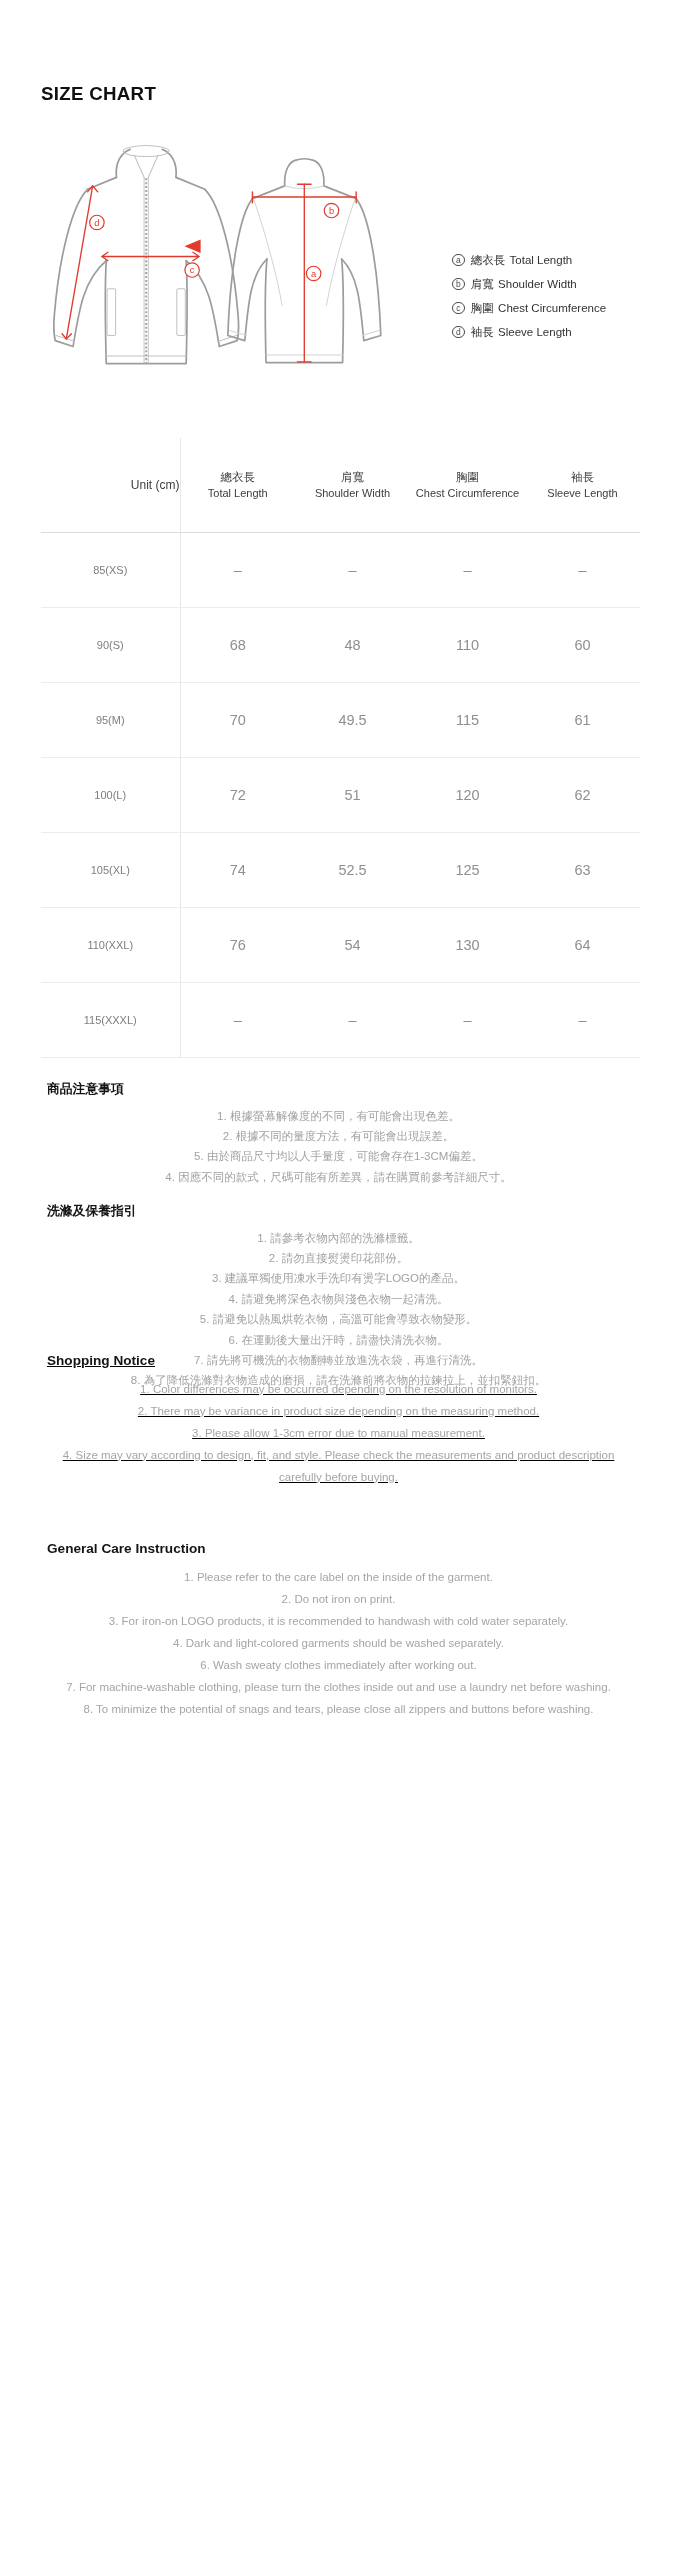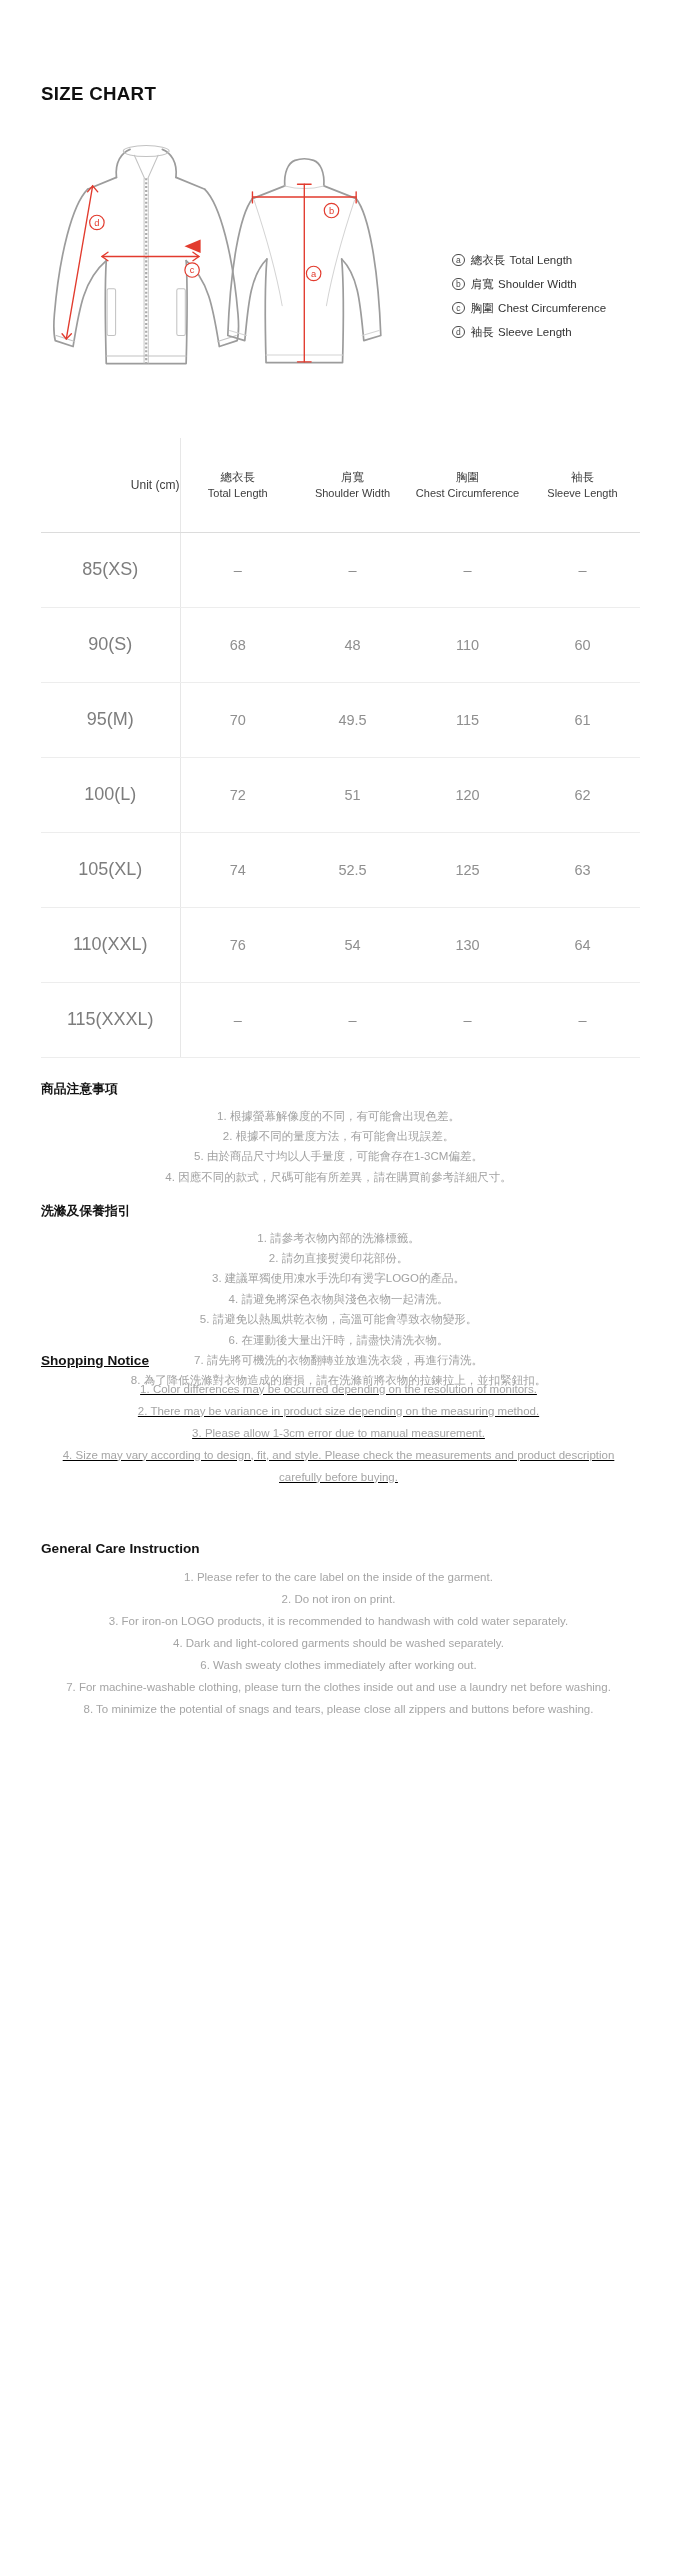--- a/index.html
+++ b/index.html
@@ -35,31 +35,31 @@
   .size-table col.c-val  { width:115px; }
   .size-table thead th {
     height:94px; vertical-align:middle; text-align:center;
     font-weight:400; border-bottom:0.9px solid #dcdcdc;
   }
   .size-table .th-zh { display:block; font-size:11.5px; color:#3d3d3d; line-height:18px; }
   .size-table .th-en { display:block; font-size:11px;   color:#3d3d3d; line-height:15.3px; }
   .size-table .unit-cell { font-size:12px; color:#3d3d3d; border-right:0.9px solid #e7e7e7;text-align:right; }
   .size-table tbody th {
     height:75px; font-weight:400; text-align:center; vertical-align:middle;
-    font-size:18px; color:#7d7d7d;
+    font-size:11px; color:#7d7d7d;
     border-right:0.9px solid #e7e7e7; border-bottom:0.9px solid #ededed;
   }
   .size-table tbody td {
     text-align:center; vertical-align:middle;
     font-size:14.5px; color:#8f8f8f; border-bottom:0.9px solid #ededed;
   }
 
   
   .notice { position:absolute; left:41px; width:595px; }
-  .notice h3 { font-size:12.8px; font-weight:700; color:#141414; line-height:18.7px; margin-bottom:6.8px; }
+  .notice h3 { font-size:12.8px; font-weight:700; color:#141414; line-height:18.7px; margin-bottom:6.8px;margin-left:6px; }
   .notice h3.en { font-size:13.6px; }
   .notice ul { list-style:none;text-align:center; }
   .notice li { font-size:11.5px; color:#a2a2a2; line-height:20.4px; }
   .notice.en-list li { line-height:22px; color:#a5a5a5; }
   .n1 { top:1080px; }
   .n2 { top:1202px; }
   .n3 { top:1352px;text-decoration:underline; }
   .n4 { top:1540px; }
 </style>
 </head>

